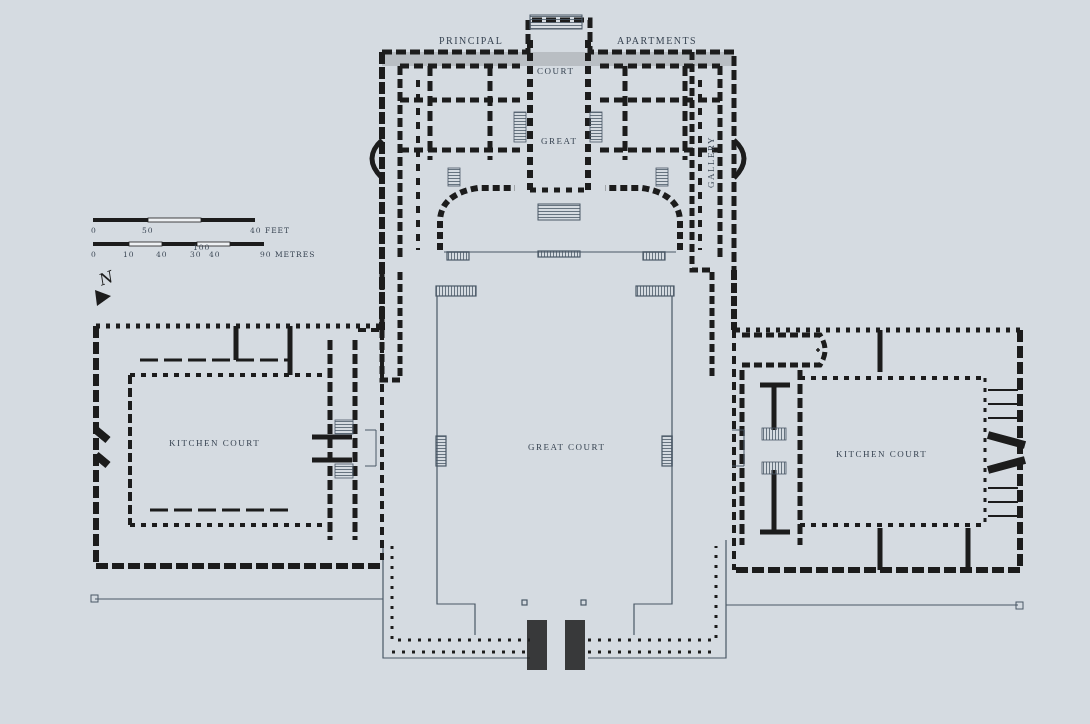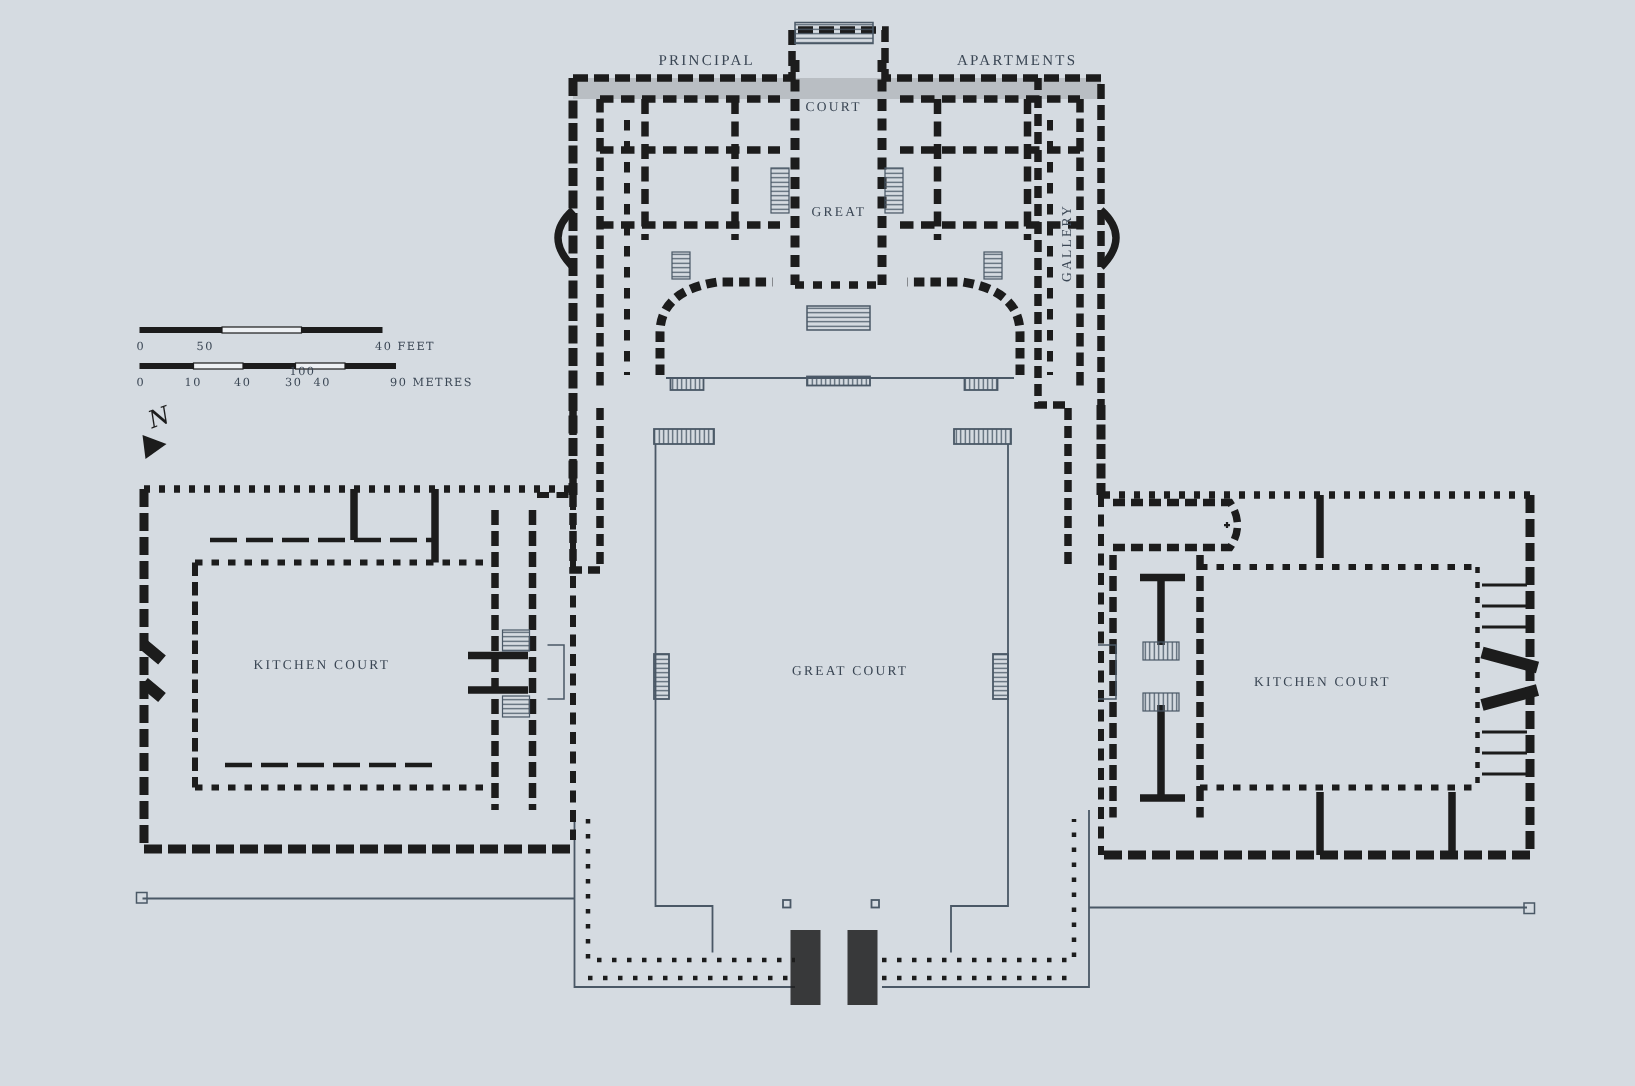--- a/index.html
+++ b/index.html
@@ -129,33 +129,33 @@
   </g>
 </svg>
 
 <svg class="north" viewBox="0 0 24 40">
   <text x="6" y="16" font-family="DejaVu Serif, serif" font-size="16" fill="#1c1c1c" font-style="italic" transform="rotate(-20 12 10)">N</text>
   <polygon points="2,22 18,28 4,38" fill="#1c1c1c"></polygon>
 </svg>
 
 <div>
   <span class="scale-lbl" style="left:91px;top:226px">0</span>
-  <span class="scale-lbl" style="left:131px;top:226px">50</span>
+  <span class="scale-lbl" style="left:142px;top:226px">50</span>
   <span class="scale-lbl" style="left:193px;top:243px">100</span>
   <span class="scale-lbl" style="left:250px;top:226px">40 FEET</span>
 </div>
 <div>
   <span class="scale-lbl" style="left:91px;top:250px">0</span>
   <span class="scale-lbl" style="left:123px;top:250px">10</span>
   <span class="scale-lbl" style="left:156px;top:250px">40</span>
   <span class="scale-lbl" style="left:190px;top:250px">30</span>
   <span class="scale-lbl" style="left:209px;top:250px">40</span>
   <span class="scale-lbl" style="left:260px;top:250px">90 METRES</span>
 </div>
 
 <span class="lbl" style="left:439px;top:35px">PRINCIPAL</span>
-<span class="lbl" style="left:638px;top:35px">APARTMENTS</span>
+<span class="lbl" style="left:617px;top:35px">APARTMENTS</span>
 <span class="lbl" style="left:537px;top:66px;font-size:9px">COURT</span>
 <span class="lbl" style="left:541px;top:136px;font-size:9px">GREAT</span>
 <span class="lbl vert" style="left:706px;top:136px;font-size:9px">GALLERY</span>
 <span class="lbl" style="left:169px;top:438px;font-size:9px">KITCHEN COURT</span>
 <span class="lbl" style="left:528px;top:442px;font-size:9px">GREAT COURT</span>
 <span class="lbl" style="left:836px;top:449px;font-size:9px">KITCHEN COURT</span>
 
 </body></html>

